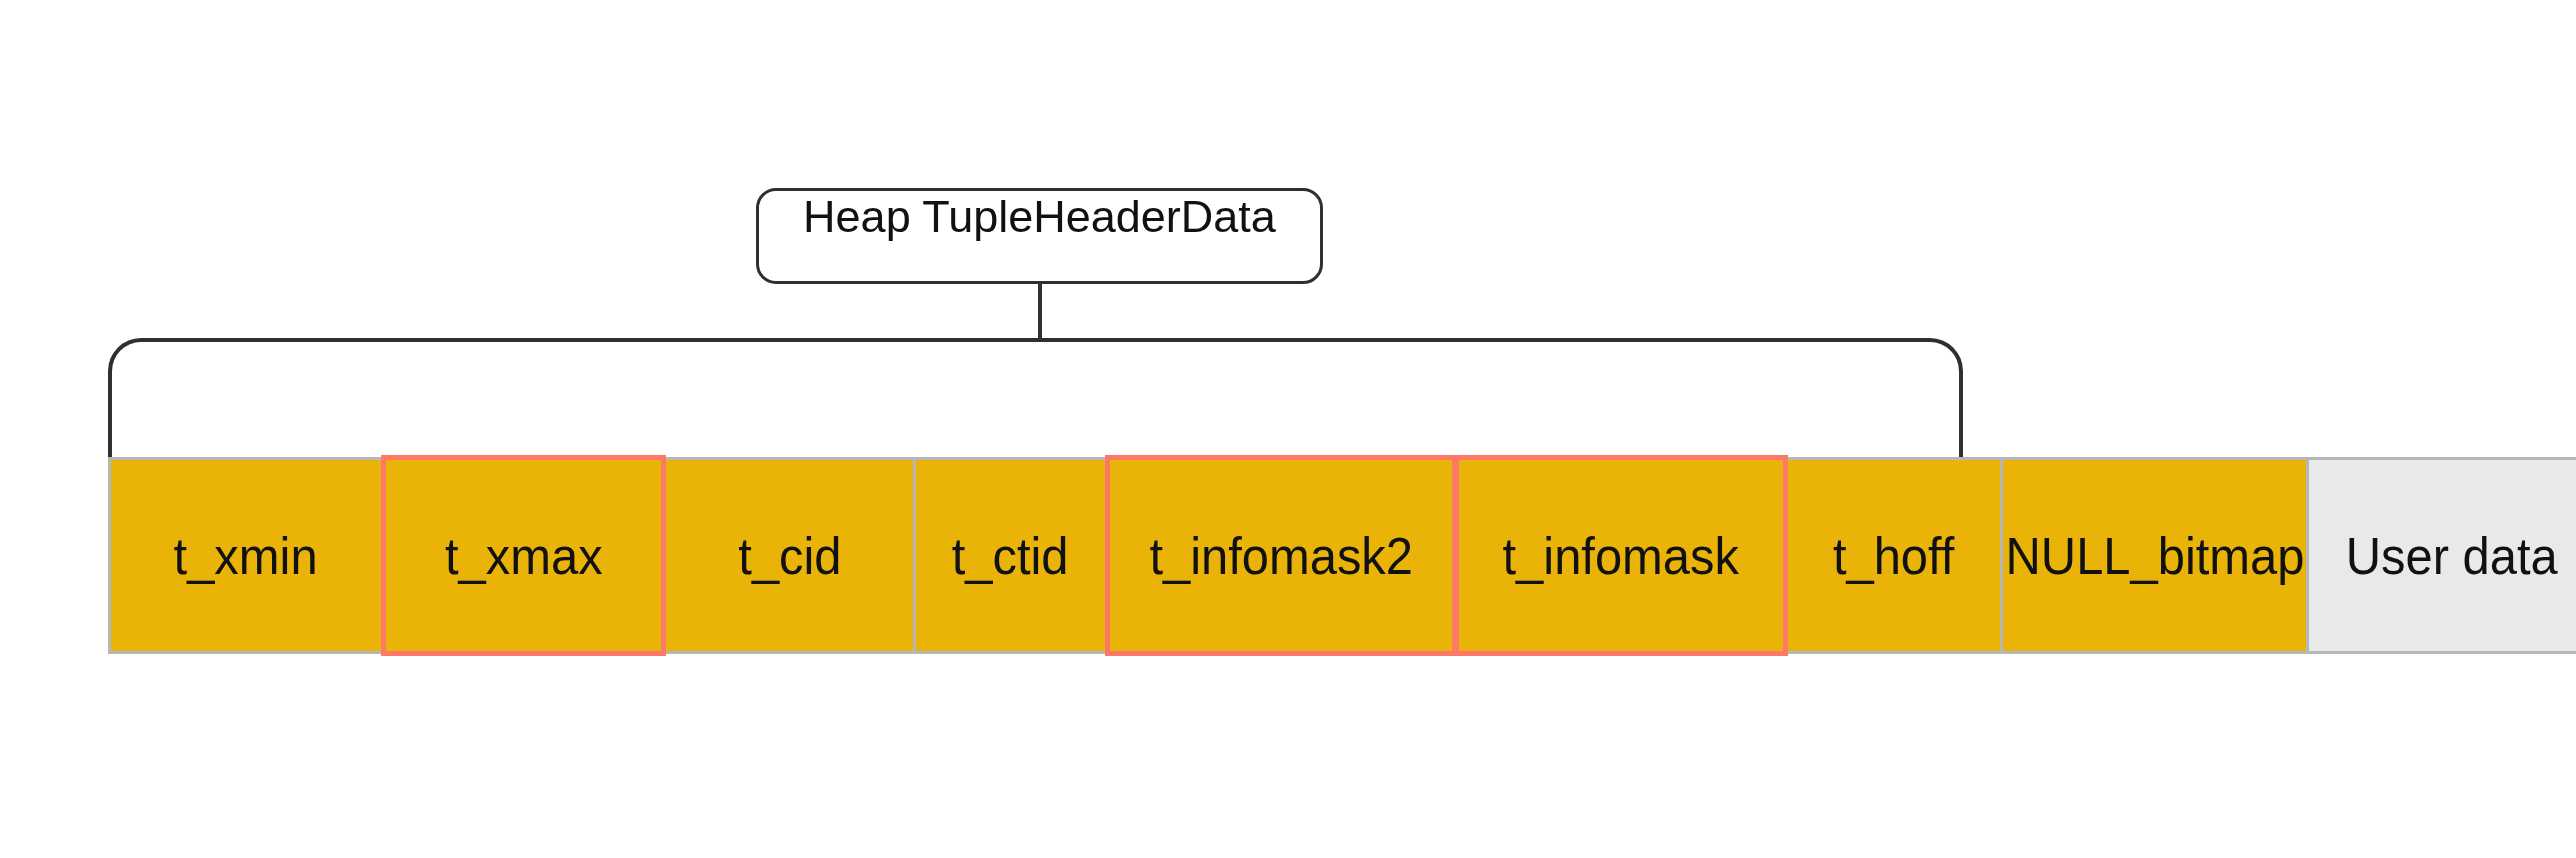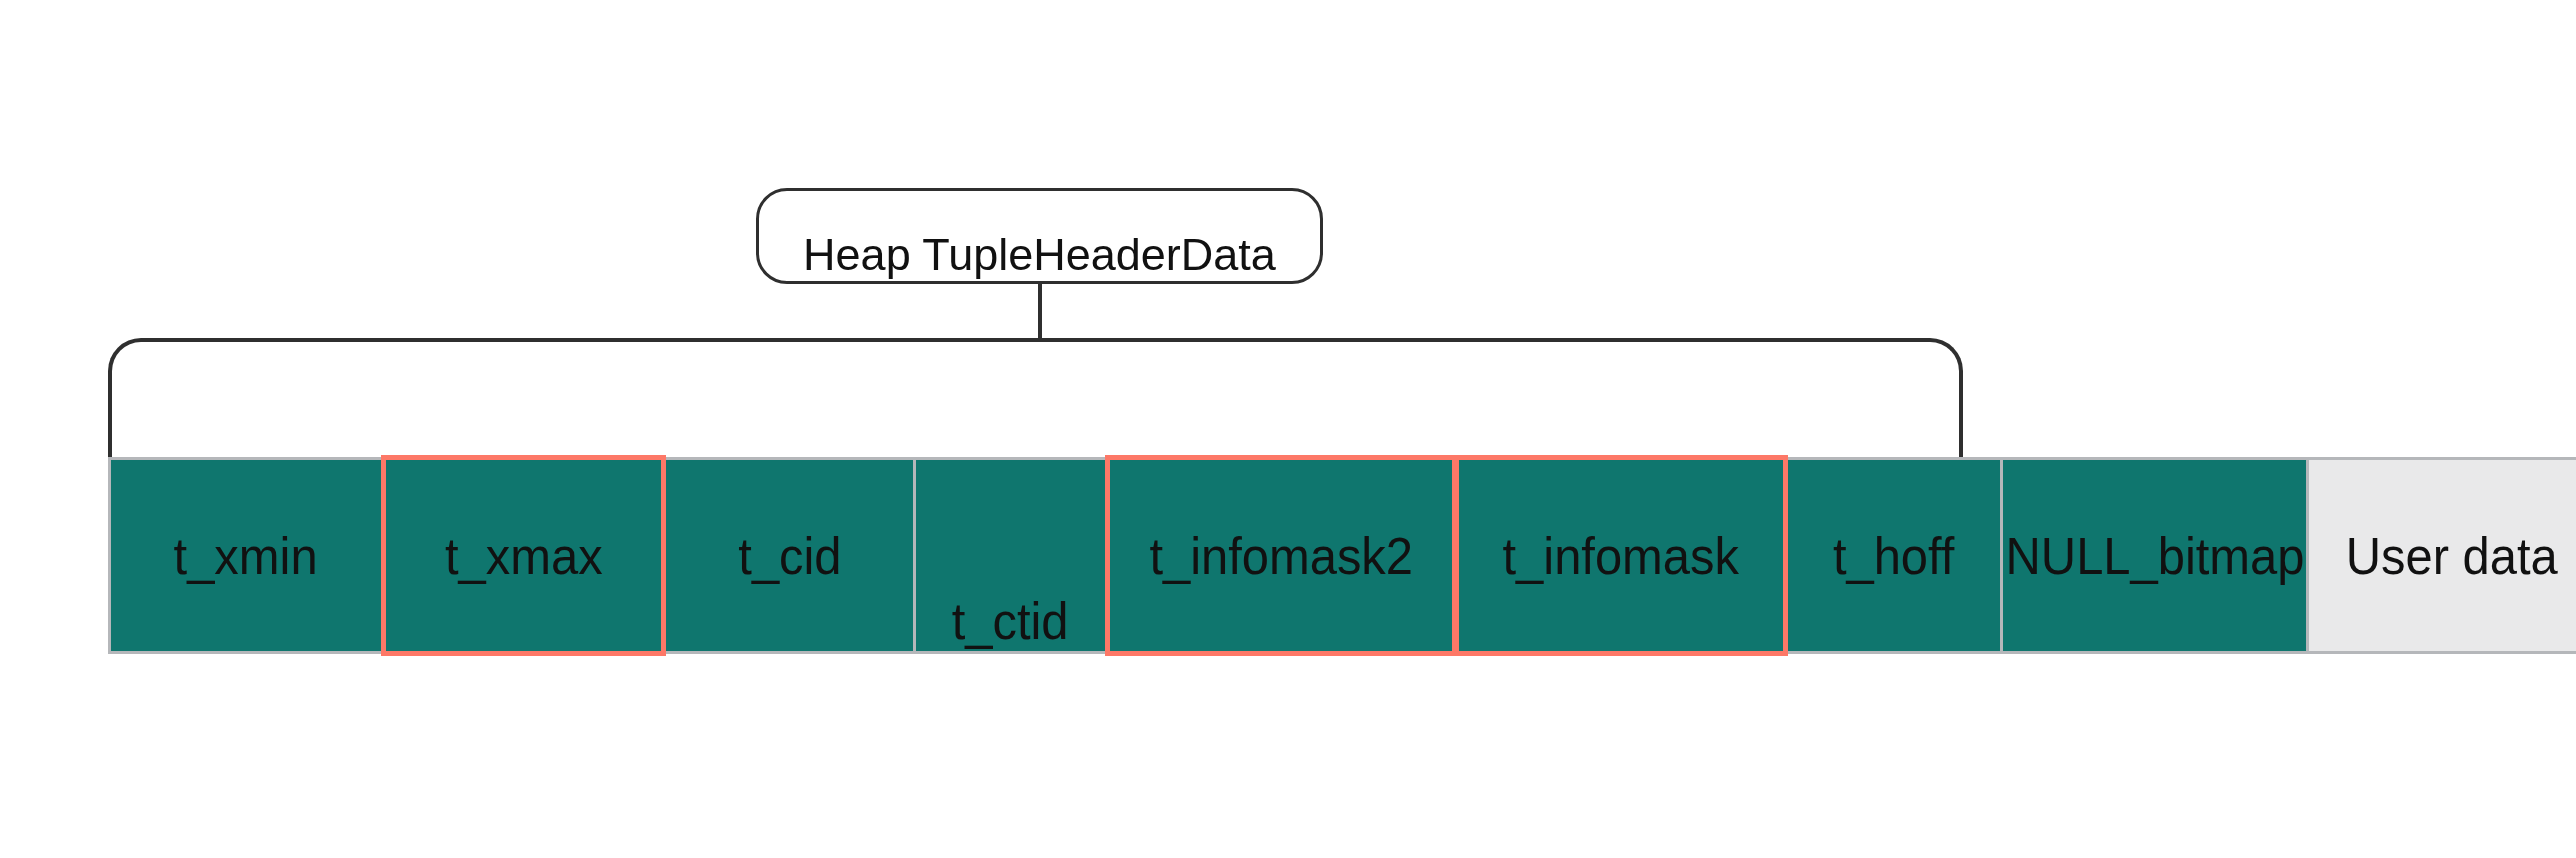--- a/index.html
+++ b/index.html
@@ -19,24 +19,24 @@
 
   
   .title-box {
     position: absolute;
     left: 756px;
     top: 188px;
     width: 567px;
     height: 96px;
     box-sizing: border-box;
     border: 3.6px solid #2f2f2f;
-    border-radius: 31px;
+    border-radius: 20px;
     background: #ffffff;
     display: flex;
-    align-items: flex-end;
+    align-items: flex-start;
     justify-content: center;
   }
   .title-box .title-text {
     font-size: 45px;
     font-weight: 500;
     letter-spacing: 0;
     white-space: nowrap;
   }
 
   
@@ -79,39 +79,39 @@
     flex-direction: row;
     align-items: stretch;
   }
   .cell {
     position: relative;
     box-sizing: border-box;
     border-right: 3.1px solid #b5b7ba;
     display: flex;
     align-items: center;
     justify-content: center;
-    background: #0f766e;
+    background: #eab308;
     flex: 0 0 auto;
   }
   .cell:last-child { border-right: none; }
   .cell .lbl {
     display: inline-block;
     font-size: 52px;
     font-weight: 500;
     white-space: nowrap;
     transform: scaleX(0.94);
     transform-origin: center center;
   }
   .cell.shaded { background: #e9e9ea; }
 
   
   .c0 { width: 273px; }
   .c1 { width: 282px; }
   .c2 { width: 250px; }
-  .c3 { width: 192px; align-items: flex-end; }
+  .c3 { width: 192px; }
   .c4 { width: 349px; justify-content: center; }
   .c5 { width: 331px; }
   .c6 { width: 215px; }
   .c7 { width: 306px; }
   .c8 { width: 286px; }
 
   
   .hl-frame {
     position: absolute;
     left: -3.1px;

